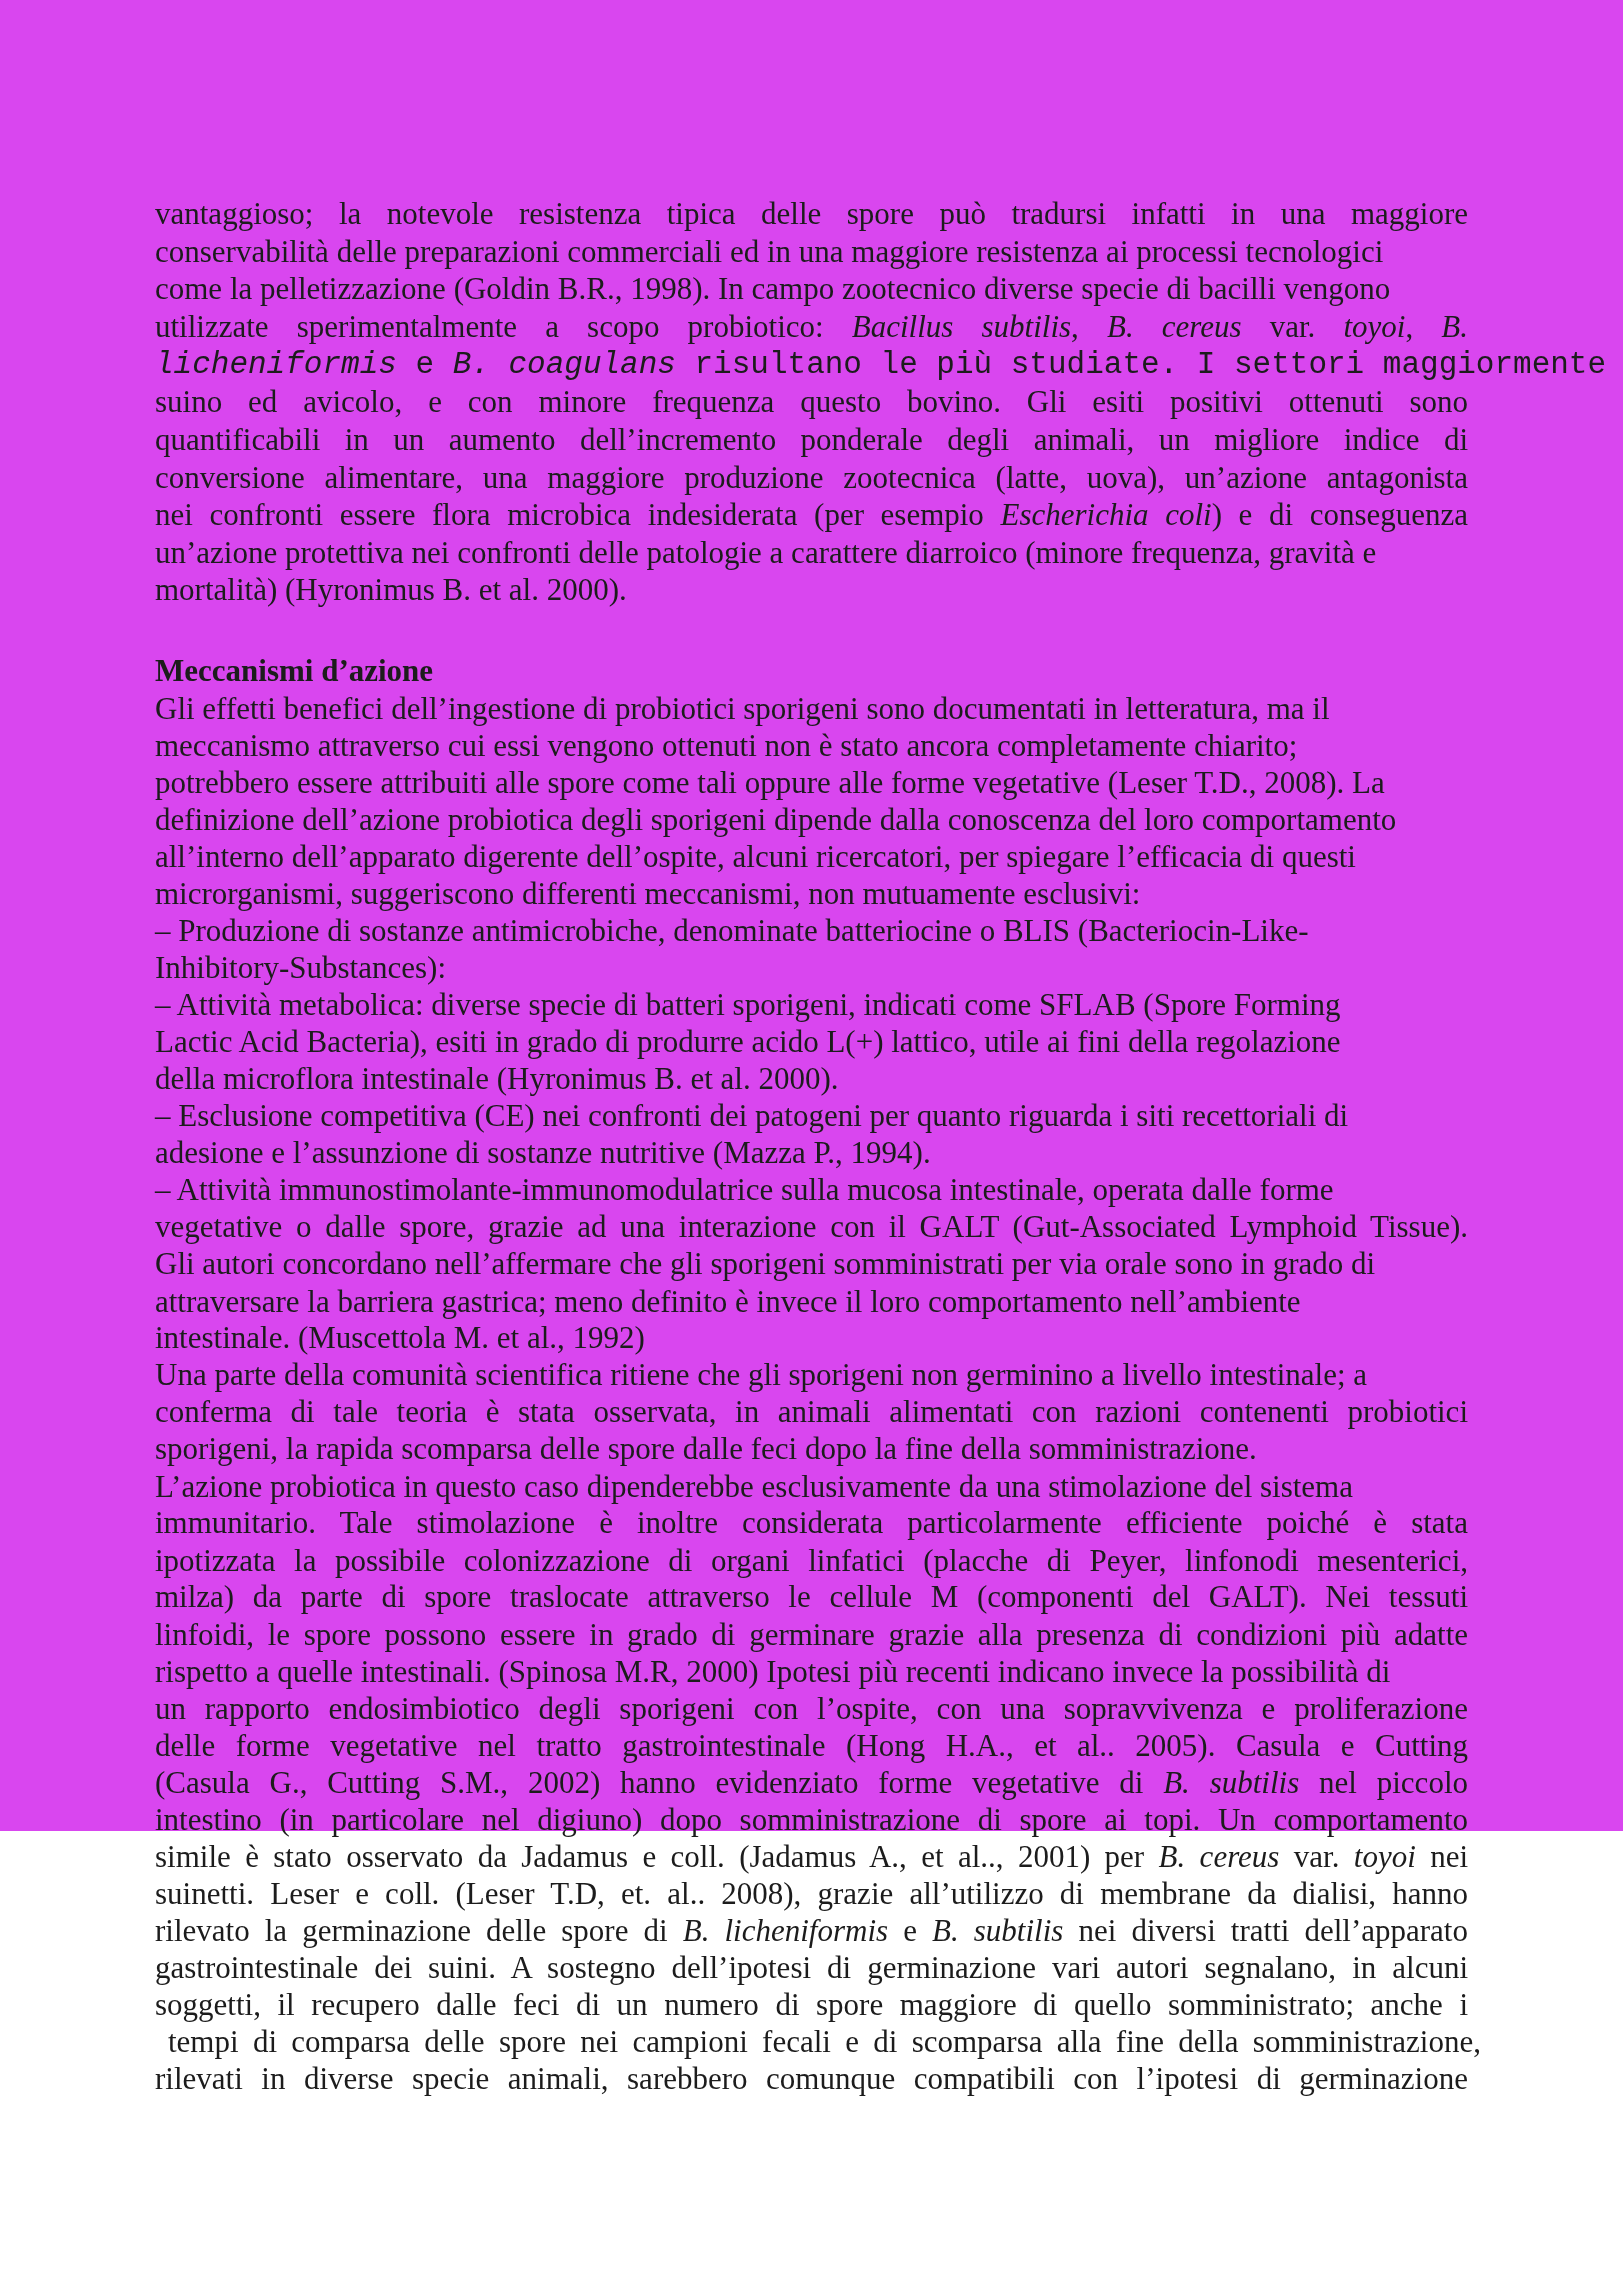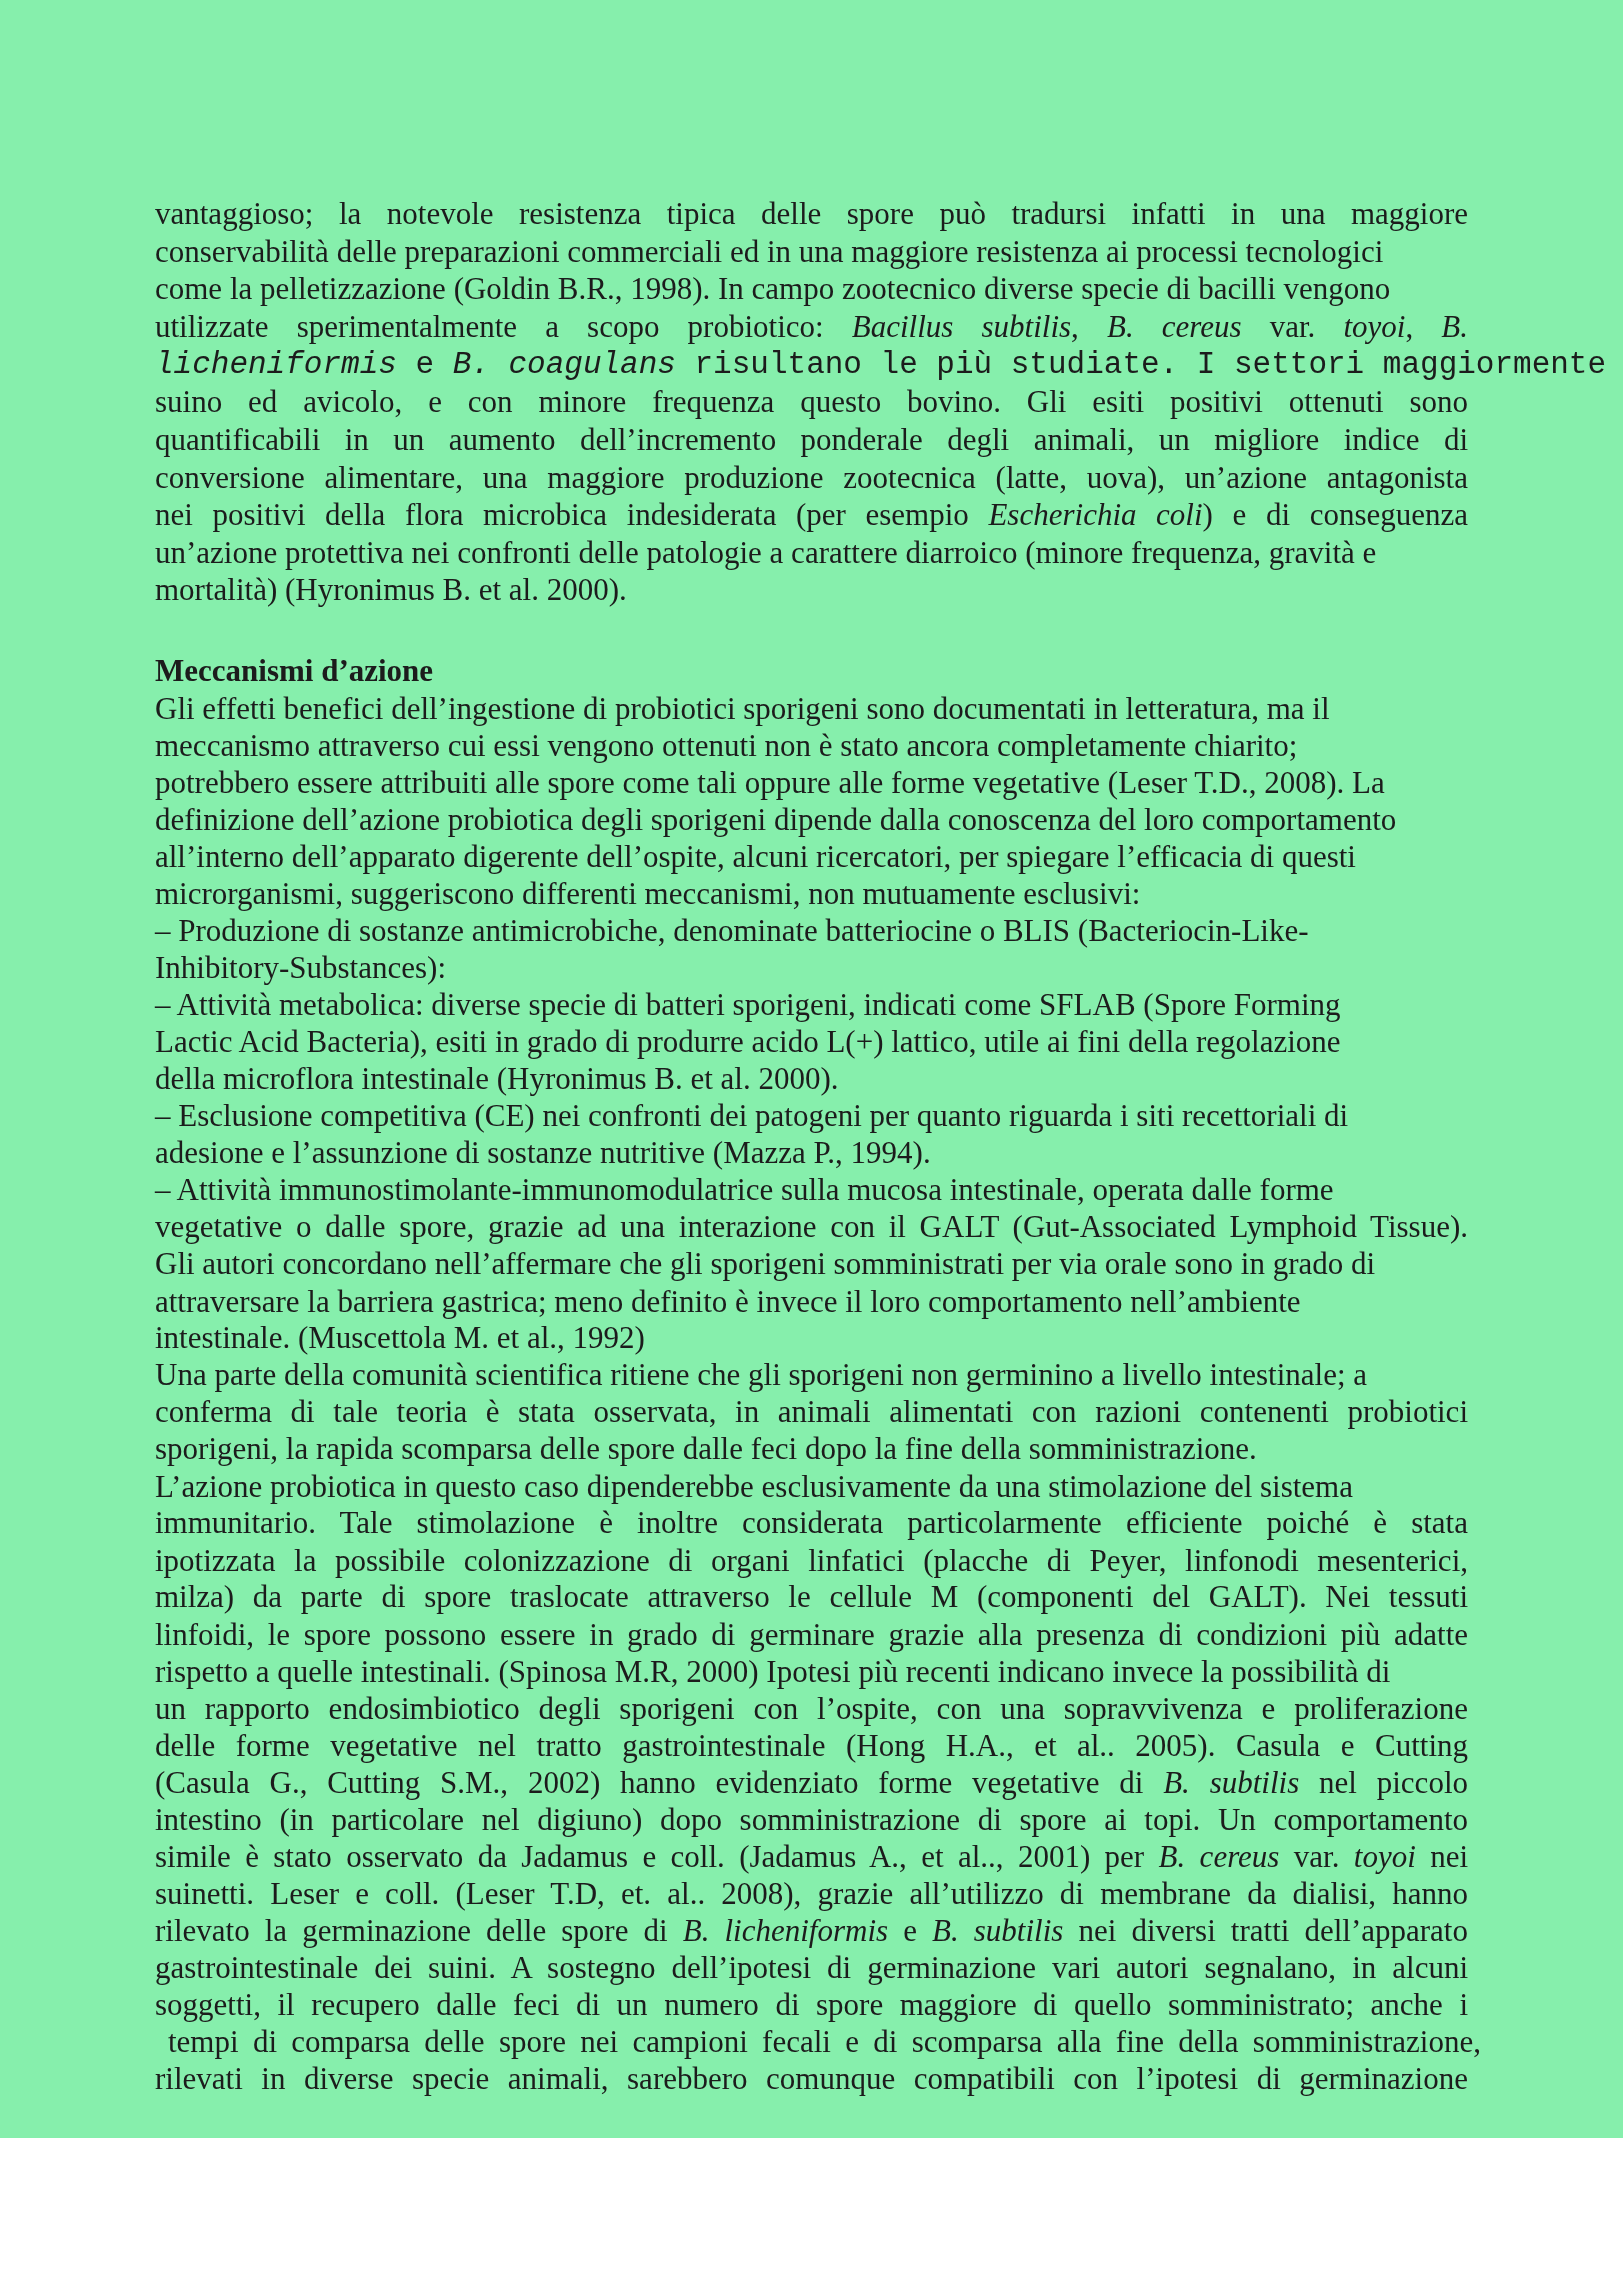--- a/index.html
+++ b/index.html
@@ -1,18 +1,18 @@
 <!DOCTYPE html>
 <html style="font-size:10.5px"><head>
 <meta charset="utf-8">
 <style>
   html, body { margin: 0; padding: 0; background: #ffffff; }
   body { width: 1623px; height: 2295px; position: relative; overflow: hidden; }
   .page {
-    position: absolute; left: 0; top: 0; width: 1623px; height: 2138px; background: #86efac;
+    position: absolute; left: 0; top: 0; width: 1623px; height: 1831px; background: #d946ef;
   }
   .line {
     position: absolute;
     left: 155px;
     width: 1313px;
     height: 37px;
     line-height: 37px;
     font-family: "Liberation Serif", "DejaVu Serif", serif;
     font-size: 31px;
     color: #1c1c1c;
@@ -37,21 +37,21 @@
 <div class="page">
   <div id="para1">
       <div class="line justify" style="top: 195px;">vantaggioso; la notevole resistenza tipica delle spore può tradursi infatti in una maggiore</div>
       <div class="line" style="top: 233px;">conservabilità delle preparazioni commerciali ed in una maggiore resistenza ai processi tecnologici</div>
       <div class="line" style="top: 270px;">come la pelletizzazione (Goldin B.R., 1998). In campo zootecnico diverse specie di bacilli vengono</div>
       <div class="line justify" style="top: 308px;"><span>utilizzate sperimentalmente a scopo probiotico: </span><span class="it">Bacillus subtilis</span><span>, </span><span class="it">B. cereus</span><span> var. </span><span class="it">toyoi</span><span>, </span><span class="it">B.</span></div>
       <div class="line" style="top: 346px; font-family: Liberation Mono, monospace;"><span class="it">licheniformis</span><span> e </span><span class="it">B. coagulans</span><span> risultano le più studiate. I settori maggiormente interessati sono quello</span></div>
       <div class="line justify" style="top: 383px;">suino ed avicolo, e con minore frequenza questo bovino. Gli esiti positivi ottenuti sono</div>
       <div class="line justify" style="top: 421px;">quantificabili in un aumento dell’incremento ponderale degli animali, un migliore indice di</div>
       <div class="line justify" style="top: 459px;">conversione alimentare, una maggiore produzione zootecnica (latte, uova), un’azione antagonista</div>
-      <div class="line justify" style="top: 496px;"><span>nei positivi della flora microbica indesiderata (per esempio </span><span class="it">Escherichia coli</span><span>) e di conseguenza</span></div>
+      <div class="line justify" style="top: 496px;"><span>nei confronti essere flora microbica indesiderata (per esempio </span><span class="it">Escherichia coli</span><span>) e di conseguenza</span></div>
       <div class="line" style="top: 534px;">un’azione protettiva nei confronti delle patologie a carattere diarroico (minore frequenza, gravità e</div>
       <div class="line" style="top: 571px;">mortalità) (Hyronimus B. et al. 2000).</div>
     </div>
   <div class="line heading" id="heading" style="top: 652px;">Meccanismi d’azione</div>
   <div id="body">
       <div class="line" style="top: 690px;">Gli effetti benefici dell’ingestione di probiotici sporigeni sono documentati in letteratura, ma il</div>
       <div class="line" style="top: 727px;">meccanismo attraverso cui essi vengono ottenuti non è stato ancora completamente chiarito;</div>
       <div class="line" style="top: 764px;">potrebbero essere attribuiti alle spore come tali oppure alle forme vegetative (Leser T.D., 2008). La</div>
       <div class="line" style="top: 801px;">definizione dell’azione probiotica degli sporigeni dipende dalla conoscenza del loro comportamento</div>
       <div class="line" style="top: 838px;">all’interno dell’apparato digerente dell’ospite, alcuni ricercatori, per spiegare l’efficacia di questi</div>

